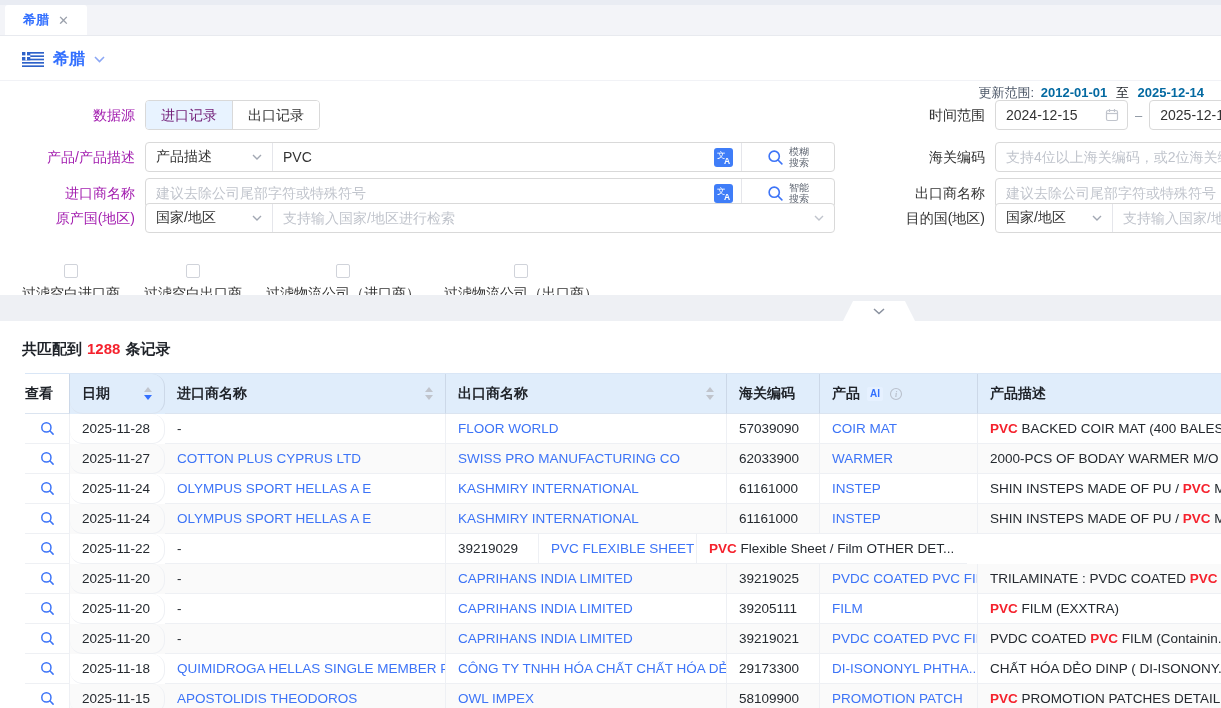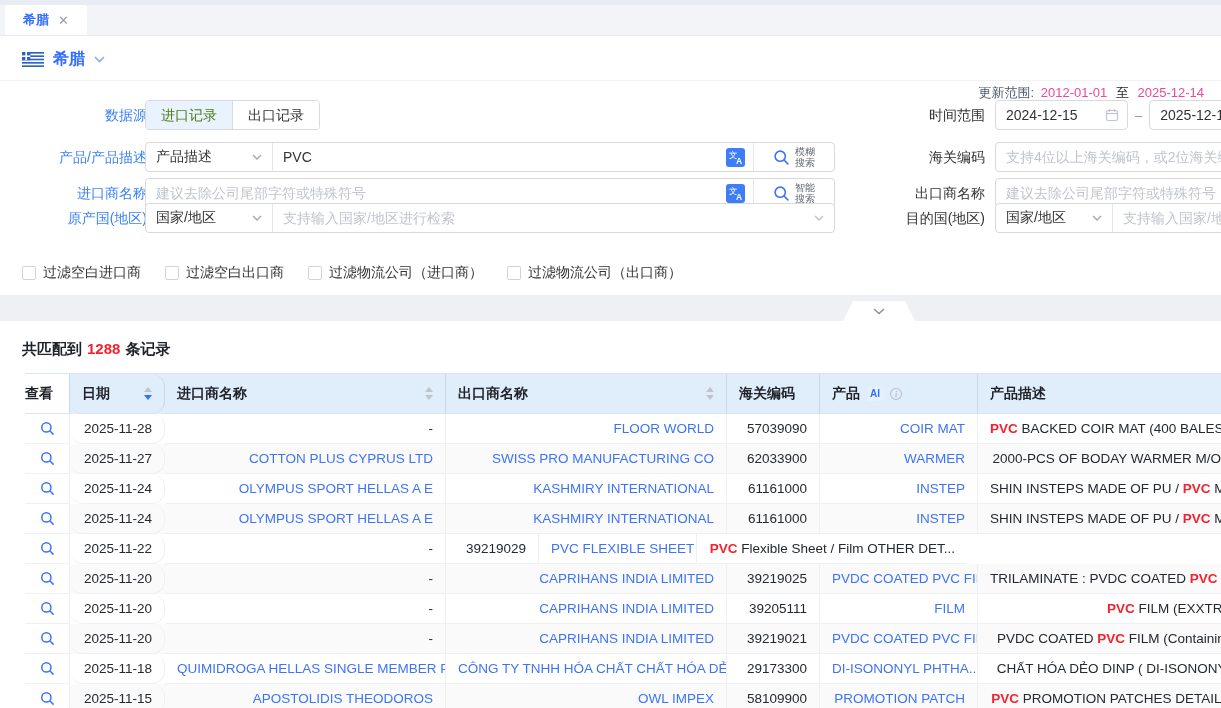--- a/index.html
+++ b/index.html
@@ -10,64 +10,64 @@
   .tab-bar{position:absolute;top:5px;left:0;right:0;height:30px;background:#f3f4f8;border-bottom:1px solid #e8eaef;}
   .browser-tab{position:absolute;left:5px;top:0;height:30px;min-width:62px;background:#fff;
     display:flex;align-items:center;justify-content:center;gap:9px;font-size:13px;font-weight:bold;color:#3370ff;
     border-radius:3px 3px 0 0;padding:0 10px;cursor:pointer;}
   .tab-close{color:#9aa0ab;font-weight:normal;font-size:13px;line-height:1;cursor:pointer;}
   .crumb-row{position:absolute;top:40px;left:0;right:0;height:38px;display:flex;align-items:center;padding-left:22px;gap:9px;}
   .crumb-title{font-size:16px;font-weight:bold;color:#3370ff;}
   .crumb-divider{position:absolute;top:80px;left:0;right:0;height:1px;background:#f1f2f6;}
   
   .update-range{position:absolute;top:84px;right:14px;font-size:13px;color:#4e5969;}
-  .update-range b{color:#ec4899;font-weight:normal;margin:0 3px;}
+  .update-range b{color:#0369a1;font-weight:bold;margin:0 3px;}
   .update-range .to{color:#1f2329;margin:0 2px;}
   .frow{position:absolute;left:0;width:100%;height:30px;}
-  .flabel{position:absolute;left:0;width:135px;text-align:right;font-size:14px;color:#3b82f6;line-height:30px;margin-left:12px;}
+  .flabel{position:absolute;left:0;width:135px;text-align:right;font-size:14px;color:#a21caf;line-height:30px;}
   .fctrl{position:absolute;left:145px;top:0;height:30px;display:flex;align-items:center;}
   .flabel-r{position:absolute;left:830px;width:155px;text-align:right;font-size:14px;color:#333;line-height:30px;}
   .fctrl-r{position:absolute;left:995px;top:0;height:30px;display:flex;align-items:center;}
   .seg-group{display:inline-flex;height:30px;border:1px solid #d9d9d9;border-radius:4px;overflow:hidden;box-sizing:border-box;background:#fff;}
   .seg{padding:0 15px;line-height:28px;font-size:14px;color:#333;background:#fff;cursor:pointer;white-space:nowrap;}
-  .seg.active{background:#e8f3ff;color:#4d7c0f;}
+  .seg.active{background:#e8f3ff;color:#701a75;}
   .seg+.seg{border-left:1px solid #d9d9d9;}
   .input-group{display:flex;align-items:stretch;width:690px;height:30px;border:1px solid #d9d9d9;border-radius:4px;
     box-sizing:border-box;background:#fff;}
   .ig-select{width:106px;display:flex;align-items:center;justify-content:space-between;padding:0 10px;
     border-right:1px solid #e5e6eb;font-size:14px;color:#333;cursor:pointer;flex:none;}
   .ig-input{flex:1;display:flex;align-items:center;min-width:0;}
   .ig-input input{flex:1;min-width:0;border:none;outline:none;background:transparent;font-size:14px;color:#333;
     padding:0 10px;font-family:inherit;}
   .ig-input input::placeholder{color:#c0c4cc;}
   .ig-input .chev{margin-right:10px;flex:none;}
   .ig-tools{display:flex;align-items:center;padding:0 8px;gap:0;flex:none;}
-  .ig-search{display:flex;align-items:center;gap:5px;padding:0 19px;border-left:1px solid #e5e6eb;cursor:pointer;flex:none;}
+  .ig-search{display:flex;align-items:center;gap:5px;padding:0 25px;border-left:1px solid #e5e6eb;cursor:pointer;flex:none;}
   .srch-txt{font-size:10px;line-height:11px;color:#5f6672;white-space:nowrap;}
   .date-group{display:flex;align-items:center;gap:7px;}
   .date-input{width:133px;height:30px;box-sizing:border-box;border:1px solid #d9d9d9;border-radius:4px;background:#fff;
     display:flex;align-items:center;justify-content:space-between;padding:0 8px;flex:none;}
   .date-input input{width:90px;border:none;outline:none;background:transparent;font-size:14px;color:#333;font-family:inherit;}
   .date-sep{color:#86909c;font-size:13px;}
   .text-input{width:250px;height:30px;box-sizing:border-box;border:1px solid #d9d9d9;border-radius:4px;background:#fff;
     display:flex;align-items:center;flex:none;}
   .text-input input{flex:1;min-width:0;border:none;outline:none;background:transparent;font-size:14px;color:#333;
     padding:0 10px;font-family:inherit;}
   .text-input input::placeholder{color:#c0c4cc;}
   .dest-group{width:260px;}
   .cb-row{position:absolute;top:264px;left:22px;display:flex;align-items:center;gap:24px;}
-  .cb-item{display:flex;align-items:center;gap:7px;cursor:pointer;}
+  .cb-item{display:flex;align-items:center;gap:7px;cursor:pointer;flex-direction:column;}
   .cb-box{width:14px;height:14px;box-sizing:border-box;border:1px solid #d0d3da;border-radius:2px;background:#fff;}
   .cb-label{font-size:14px;color:#333;white-space:nowrap;}
   
   .band{position:absolute;top:295px;left:0;right:0;height:26px;background:#eef0f4;}
   .notch{position:absolute;left:843px;bottom:0;width:72px;height:20px;background:#fff;
     clip-path:polygon(14% 0,86% 0,100% 100%,0 100%);display:flex;align-items:center;justify-content:center;cursor:pointer;}
   
-  .results{position:absolute;top:321px;left:0;right:0;bottom:0;background:#fff;text-align:right;}
+  .results{position:absolute;top:321px;left:0;right:0;bottom:0;background:#fff;}
   .summary{position:absolute;top:19px;left:22px;font-size:15px;font-weight:bold;color:#1f2329;}
   .summary .count{color:#f5222d;margin:0 5px;}
   .tbl{position:absolute;top:52px;left:25px;width:1223px;}
   .tbl-header{display:flex;height:40px;background:#e0edfb;border-top:1px solid #d9e6f6;}
   .hcell{display:flex;align-items:center;box-sizing:border-box;padding:0 12px;font-size:14px;font-weight:bold;color:#1f2329;
     border-right:1px solid #ccd8e8;border-bottom:1px solid #dbe4f0;white-space:nowrap;overflow:hidden;}
   .hcell .hlabel{margin-right:auto;}
   .sorter{display:flex;flex-direction:column;gap:3px;margin-left:8px;cursor:pointer;}
   .car-up{width:0;height:0;border-left:4px solid transparent;border-right:4px solid transparent;border-bottom:5px solid #c0c4cc;}
   .car-dn{width:0;height:0;border-left:4px solid transparent;border-right:4px solid transparent;border-top:5px solid #c0c4cc;}

